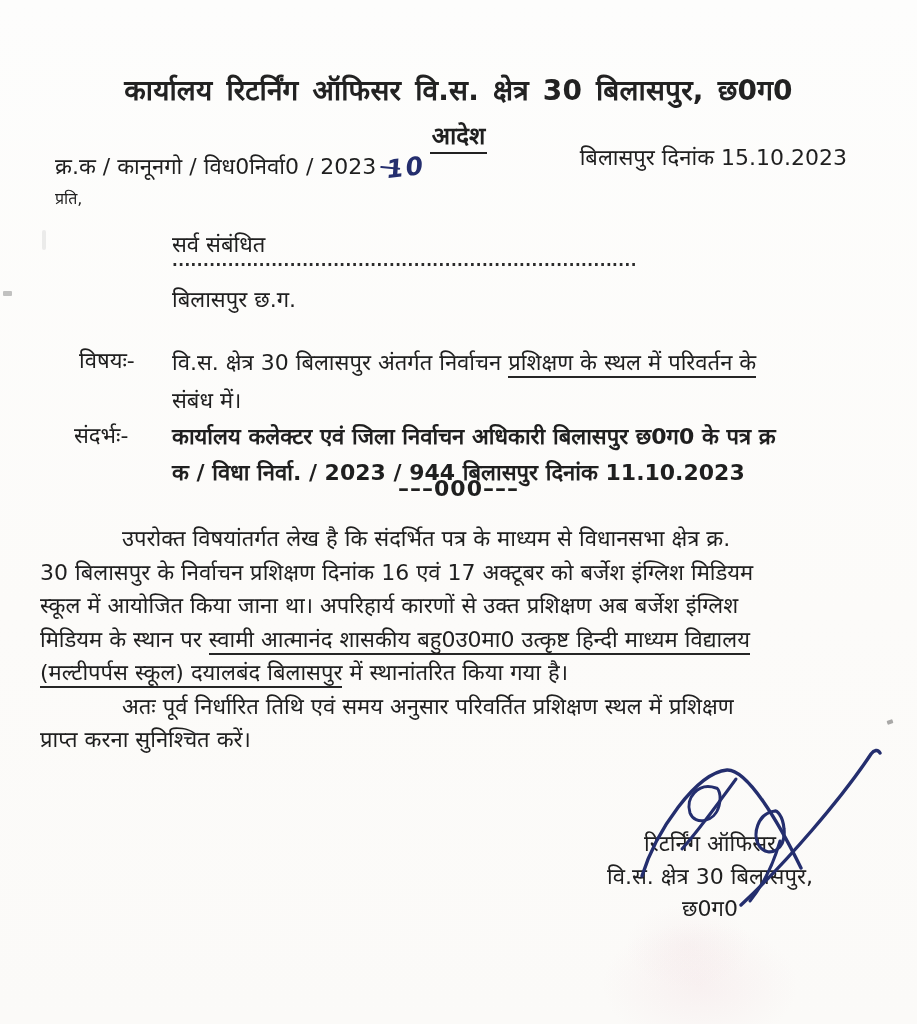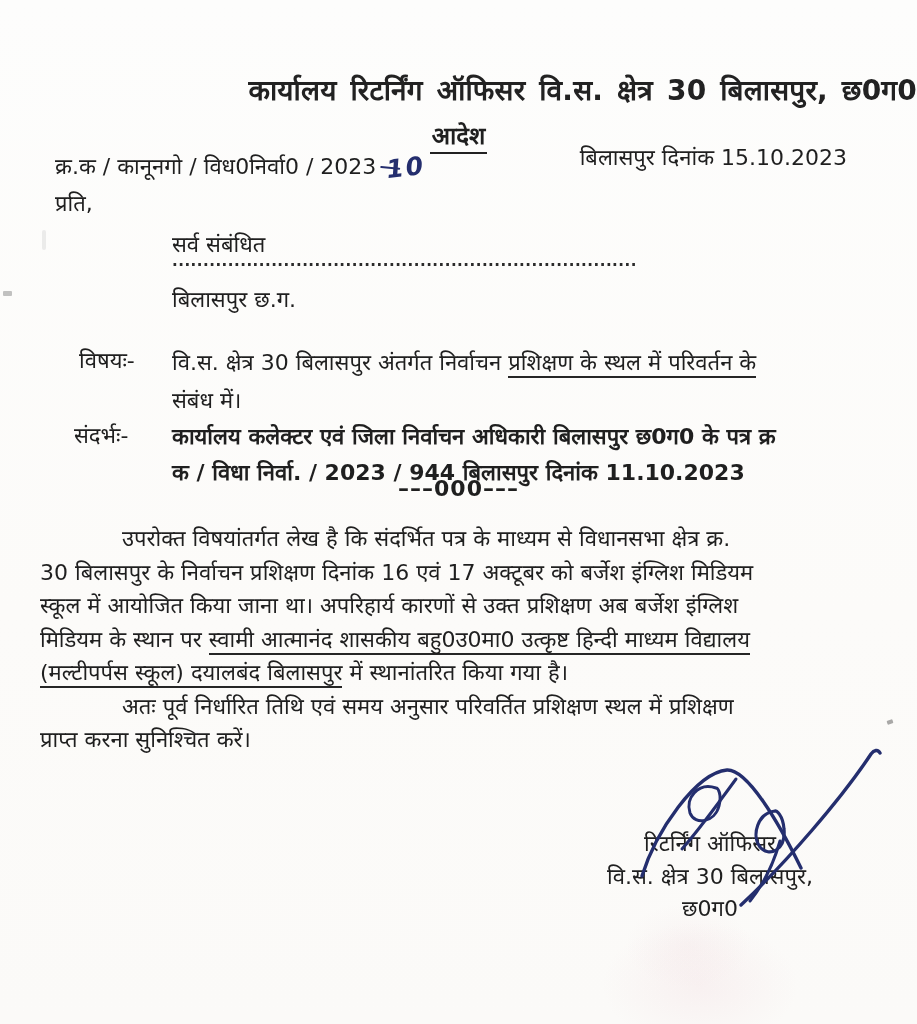--- a/index.html
+++ b/index.html
@@ -11,40 +11,40 @@
   }
   .page{
     position:absolute;inset:0;
     background:
       radial-gradient(140px 90px at 700px 985px, rgba(226,175,188,0.13), rgba(226,175,188,0) 70%),
       radial-gradient(90px 60px at 688px 945px, rgba(226,185,195,0.10), rgba(226,185,195,0) 70%),
       linear-gradient(180deg,#fdfdfc 0%,#fcfbf9 60%,#fbfaf8 100%);
   }
   .abs{position:absolute;white-space:nowrap;}
   .title{
-    top:70px;left:0;width:917px;text-align:right;
+    top:70px;left:0;width:917px;text-align:center;
     font-size:28px;font-weight:600;letter-spacing:.2px;word-spacing:4px;color:#222;
   }
   .order-heading{
     top:118px;left:0;width:917px;text-align:center;
     font-size:24px;font-weight:600;
   }
   .order-heading span{border-bottom:2px solid #222;padding:0 2px 2px 2px;}
   .ref-row{top:150px;left:55px;font-size:22px;font-weight:500;}
   .hand-no{
     display:inline-block;margin-left:10px;position:relative;
     font-size:25px;font-style:italic;font-weight:600;color:var(--ink);
     transform:rotate(-7deg) translateY(2px);letter-spacing:2px;
   }
   .hand-no::before{
     content:"";position:absolute;left:-6px;top:12px;width:20px;height:2.4px;
     background:var(--ink);transform:rotate(12deg);border-radius:2px;
   }
   .place-date{top:141px;right:70px;font-size:22px;font-weight:500;text-align:center;}
-  .salutation{top:187px;left:55px;font-size:22px;font-weight:500;}
+  .salutation{top:187px;left:55px;font-size:16px;font-weight:500;}
   .addressee-name{top:228px;left:172px;font-size:22px;font-weight:500;}
   .dotted-line{top:252px;left:172px;font-size:15px;font-weight:700;letter-spacing:.5px;color:#2b2b2b;}
   .addressee-place{top:283px;left:172px;font-size:22px;font-weight:500;}
   .label-col{font-size:22px;font-weight:500;margin-left:24px;}
   .subject-label{top:344px;left:55px;}
   .subject-body{top:344px;left:172px;font-size:22px;font-weight:500;line-height:38px;}
   .reference-label{top:419px;left:50px;}
   .reference-body{top:419px;left:172px;font-size:22px;font-weight:700;line-height:36px;}
   .separator{top:476px;left:0;width:917px;text-align:center;font-size:22px;font-weight:600;letter-spacing:1px;}
   .body-text{top:522px;left:40px;width:840px;font-size:22px;font-weight:500;line-height:33.5px;}

